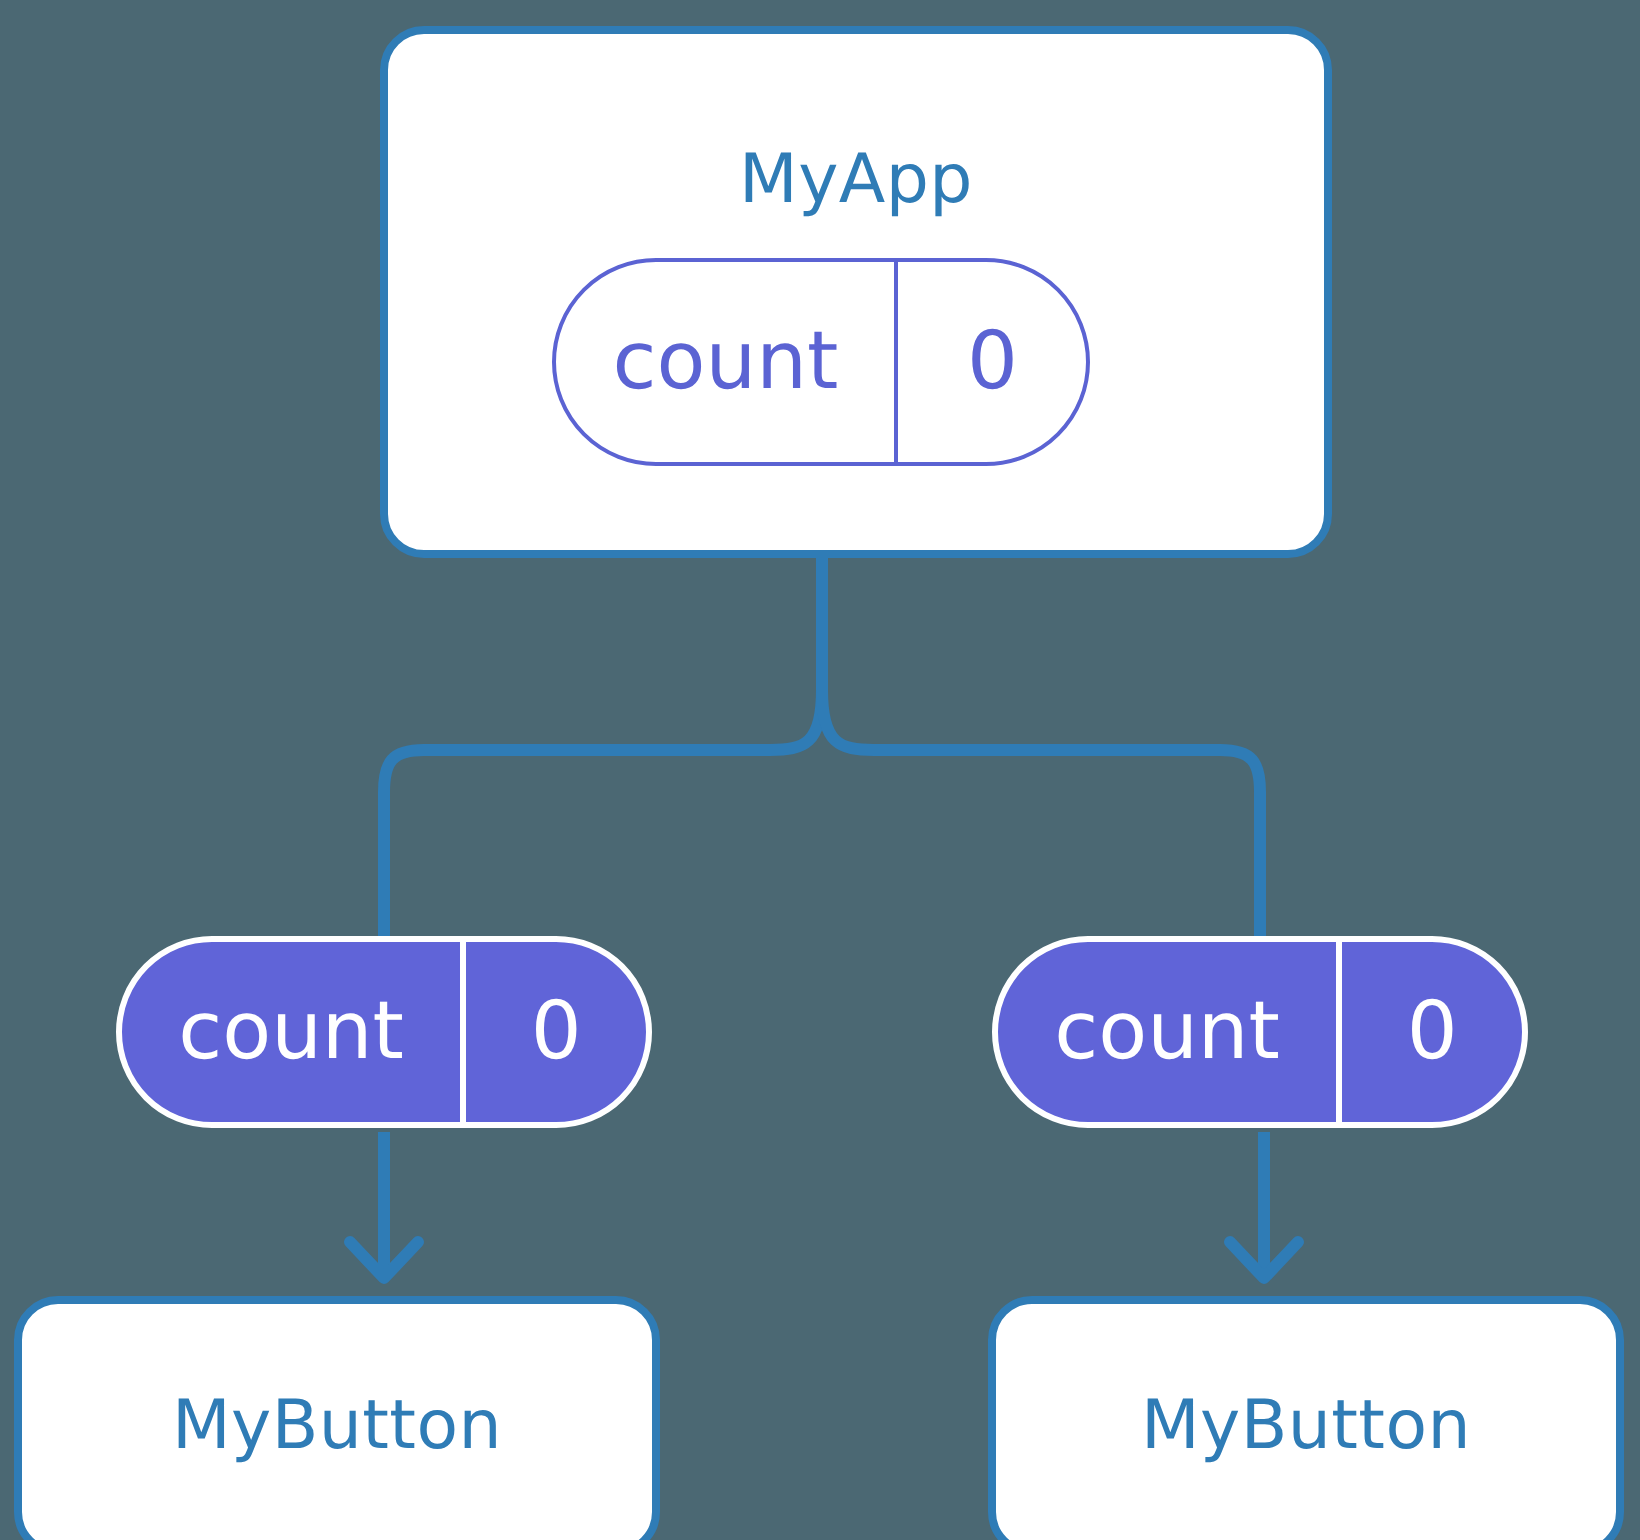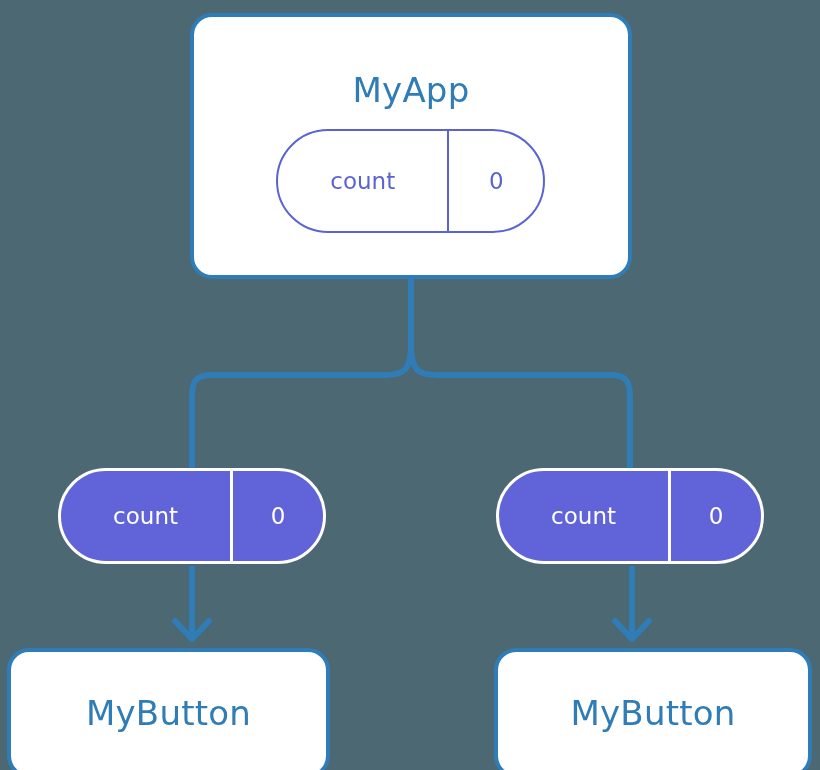--- a/index.html
+++ b/index.html
@@ -42,21 +42,21 @@
     font-size: 34px;
     line-height: 1;
     white-space: nowrap;
     letter-spacing: 0.2px;
   }
 
   
   #root-box {
     left: 190px;
     top: 13px;
-    width: 442px;
+    width: 476px;
     height: 266px;
   }
   #root-title {
     position: absolute;
     top: 56px;
     left: 0;
     width: 100%;
     text-align: center;
   }
 
@@ -77,21 +77,21 @@
     display: flex;
     align-items: stretch;
     box-sizing: border-box;
     border-radius: 999px;
     overflow: hidden;
   }
   .pill-key, .pill-val {
     display: flex;
     align-items: center;
     justify-content: center;
-    font-size: 23px;
+    font-size: 40px;
     line-height: 1;
     box-sizing: border-box;
   }
 
   
   .pill-outline {
     border: 2px solid #5b63d3;
     background: #ffffff;
   }
   .pill-outline .pill-key,

